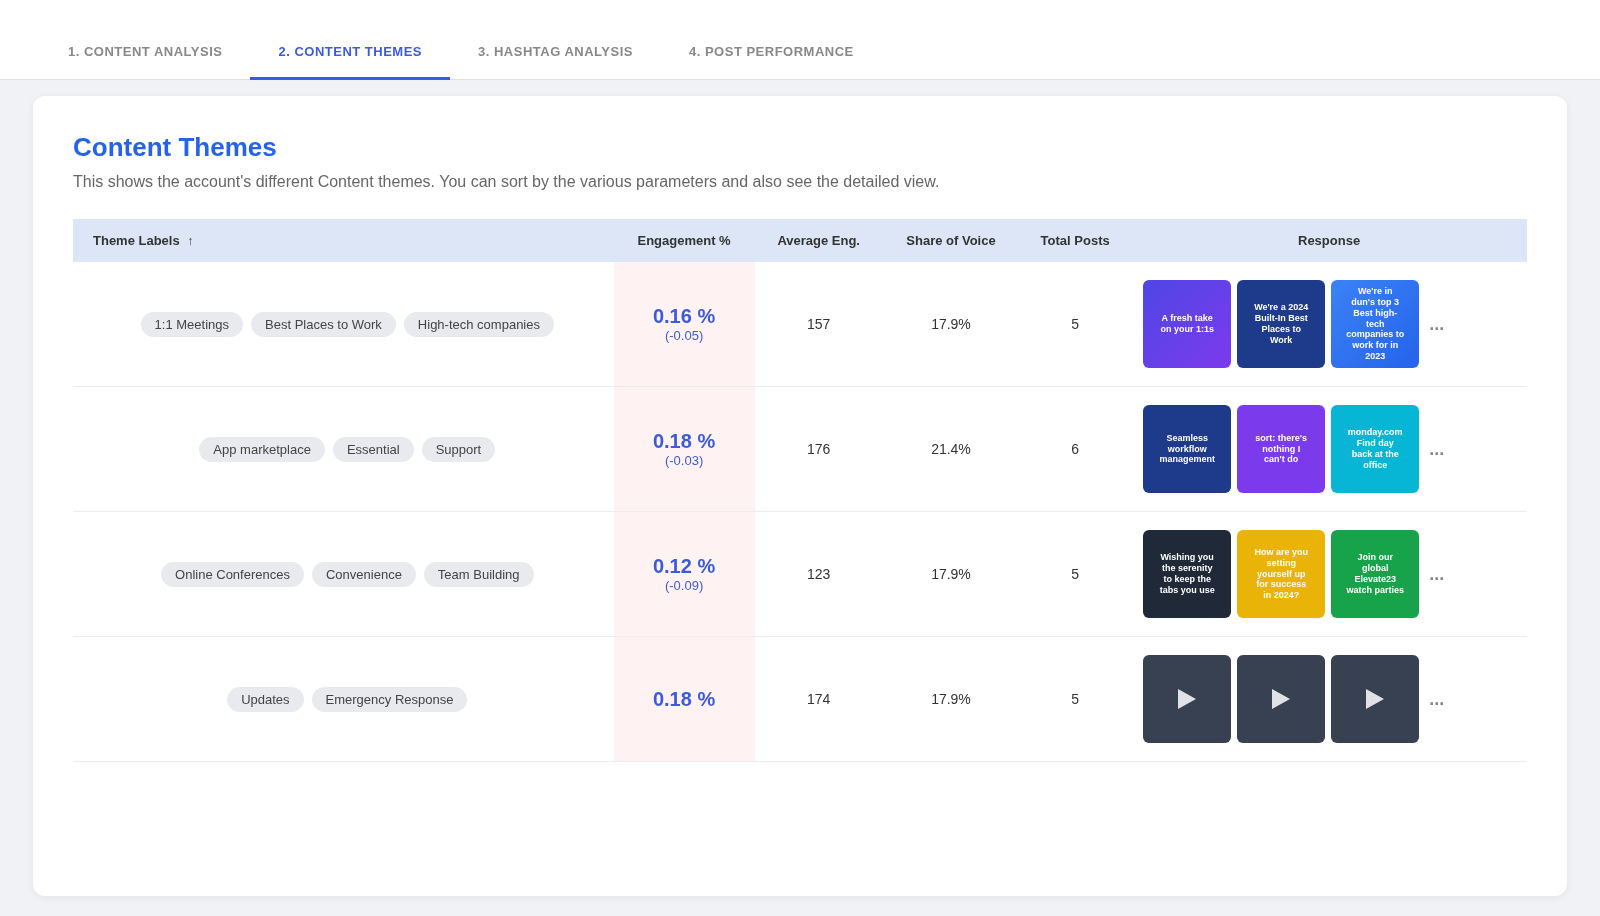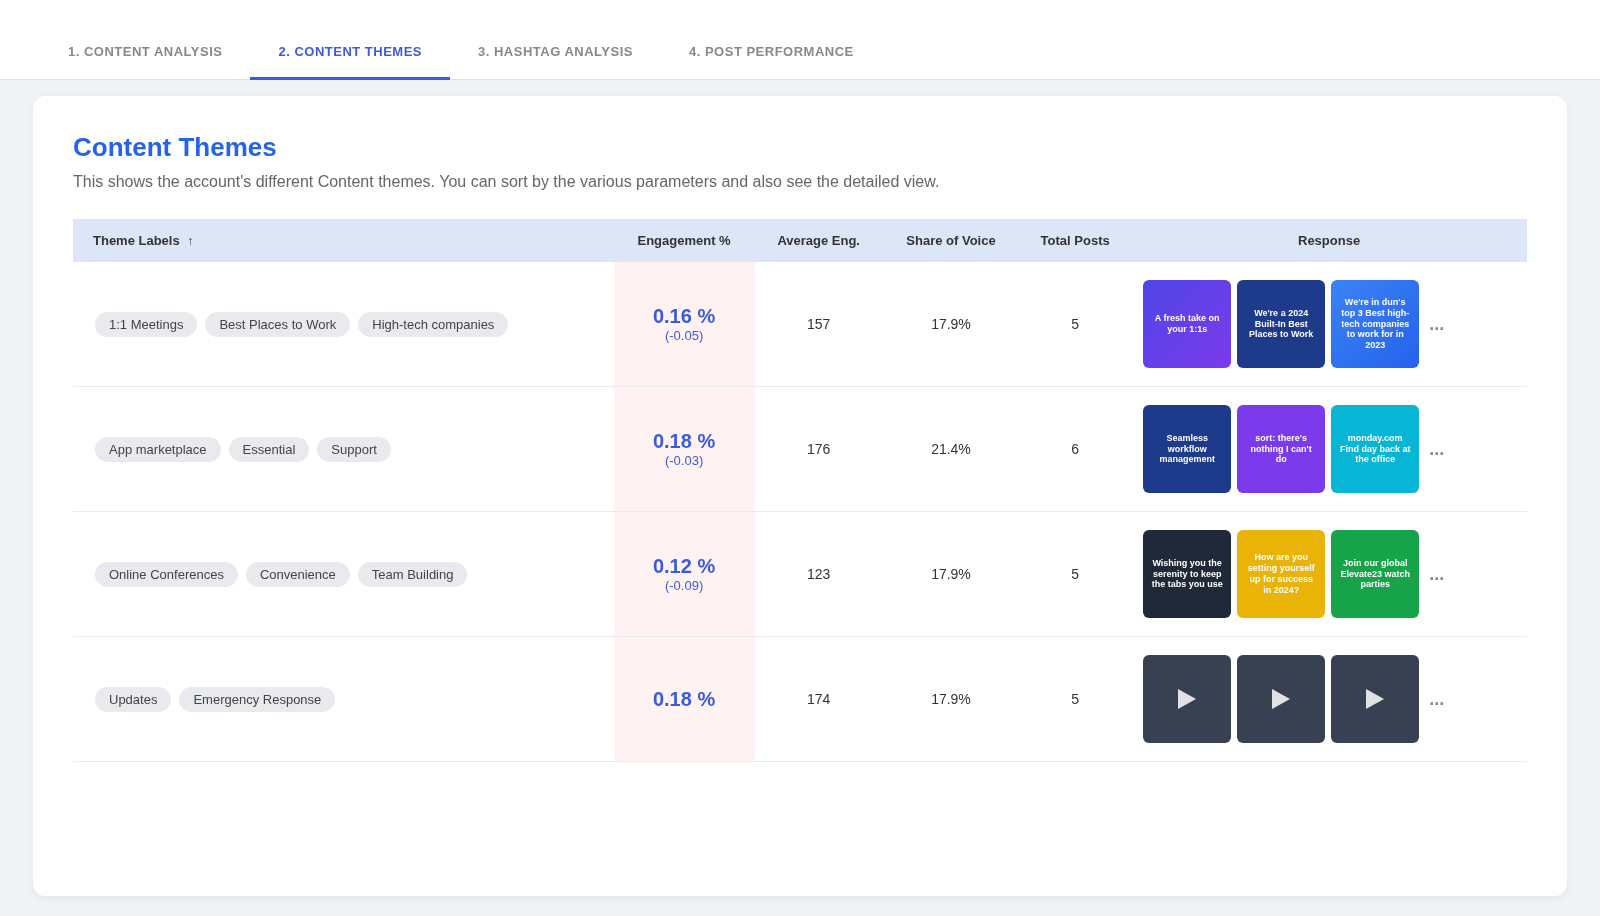--- a/index.html
+++ b/index.html
@@ -108,20 +108,21 @@
       font-size: 13px;
       color: #444;
       margin: 3px 2px;
       white-space: nowrap;
     }
     .tags-container {
       display: flex;
       flex-wrap: wrap;
       gap: 4px;
       align-items: center;
+      justify-content: center;
     }
 
     .published-cell {
       text-align: left;
       padding: 10px 8px;
     }
 
     .thumbnails-row {
       display: flex;
       gap: 6px;
@@ -157,21 +158,21 @@
     .thumb-text {
       position: absolute;
       inset: 0;
       display: flex;
       align-items: center;
       justify-content: center;
       color: #fff;
       font-size: 9px;
       font-weight: 600;
       text-align: center;
-      padding: 8px;
+      padding: 14px;
       line-height: 1.2;
     }
 
     .play-btn {
       position: absolute;
       inset: 0;
       display: flex;
       align-items: center;
       justify-content: center;
     }

